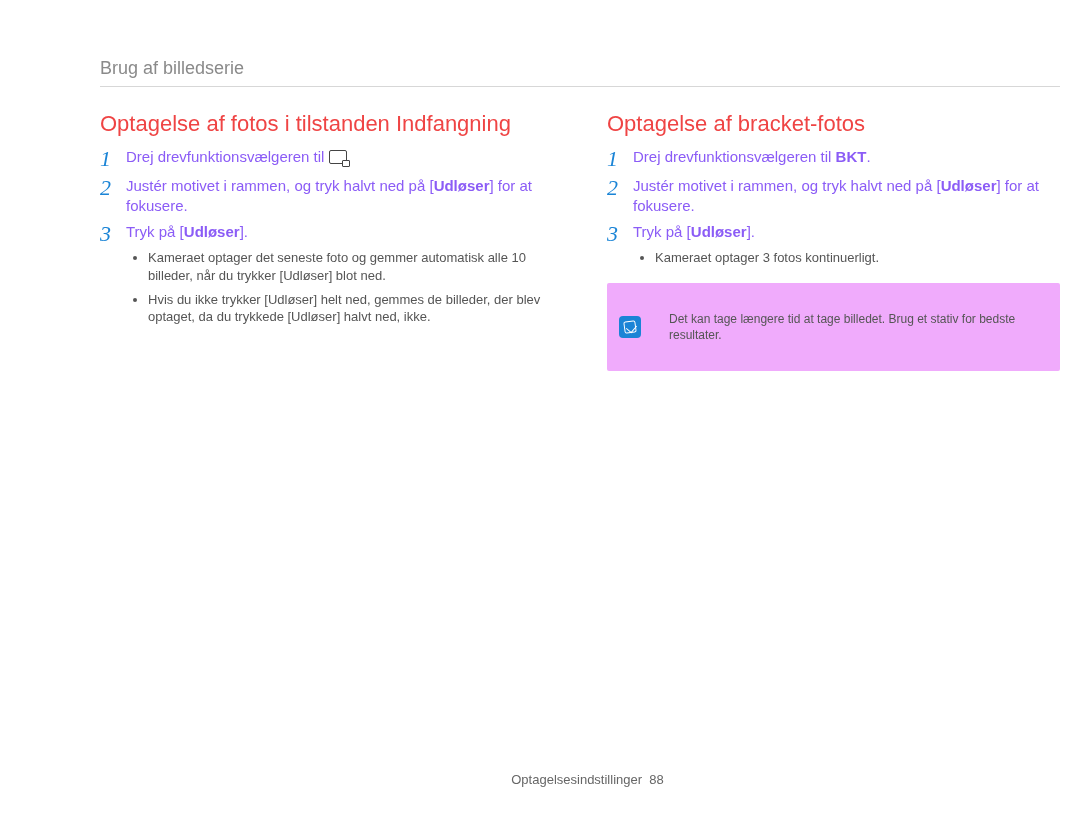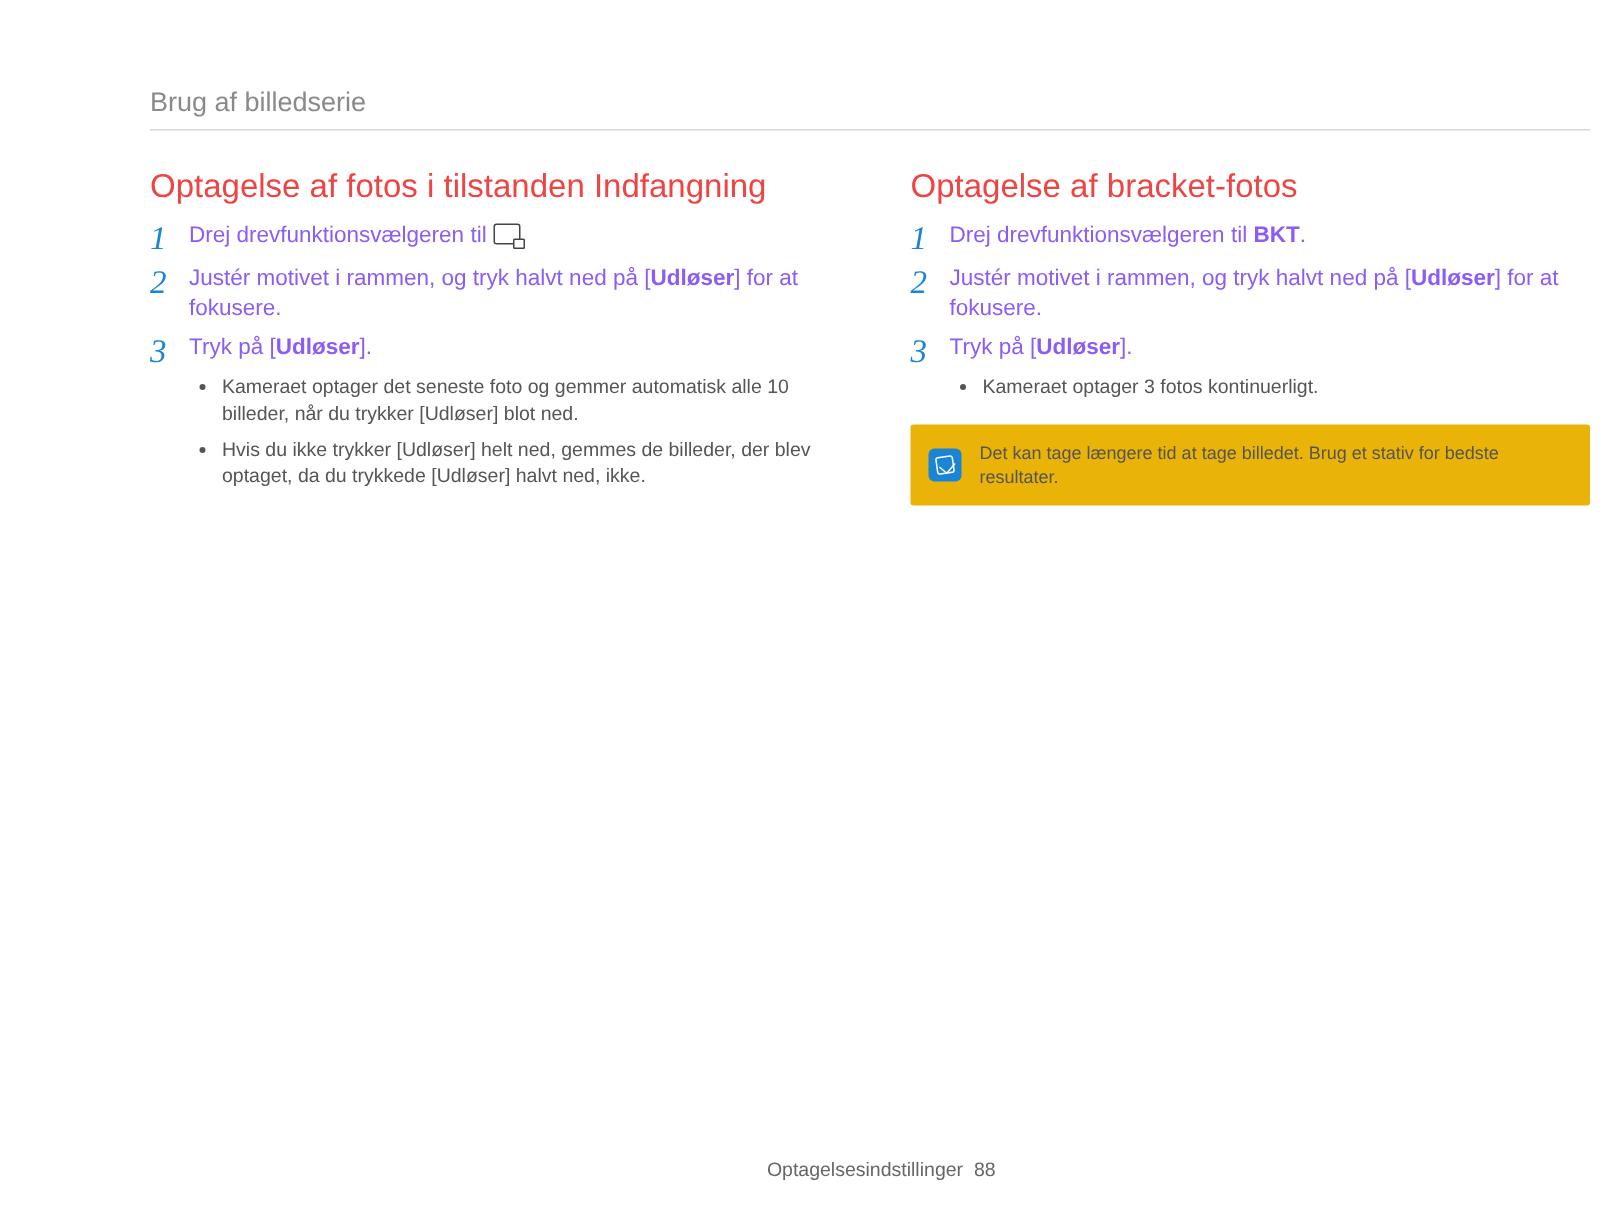--- a/index.html
+++ b/index.html
@@ -99,24 +99,24 @@
   ul.sub {
     margin: 4px 0 8px 34px;
     padding: 0 0 0 14px;
     font-size: 13px;
     color: #555;
   }
   ul.sub li { margin: 2px 0 6px 0; }
   .notebox {
     display: flex;
     align-items: center;
-    gap: 12px;
-    background: #eab308;
+    gap: 28px;
+    background: #f0abfc;
     border-radius: 2px;
-    padding: 11px 12px;
+    padding: 28px 12px;
     margin-top: 16px;
     font-size: 12px;
     color: #555;
   }
   .note-icon {
     flex: 0 0 22px;
     width: 22px;
     height: 22px;
     border-radius: 4px;
     background: #1a84d6;

